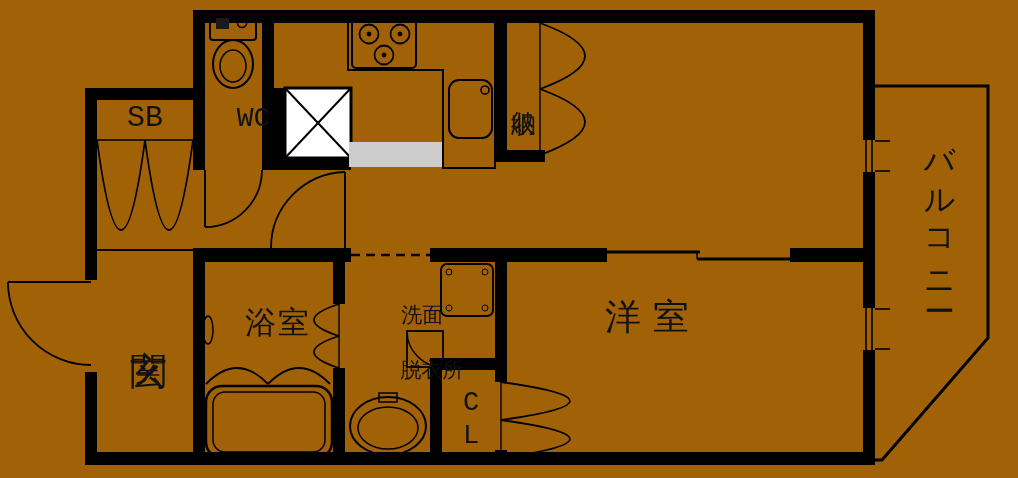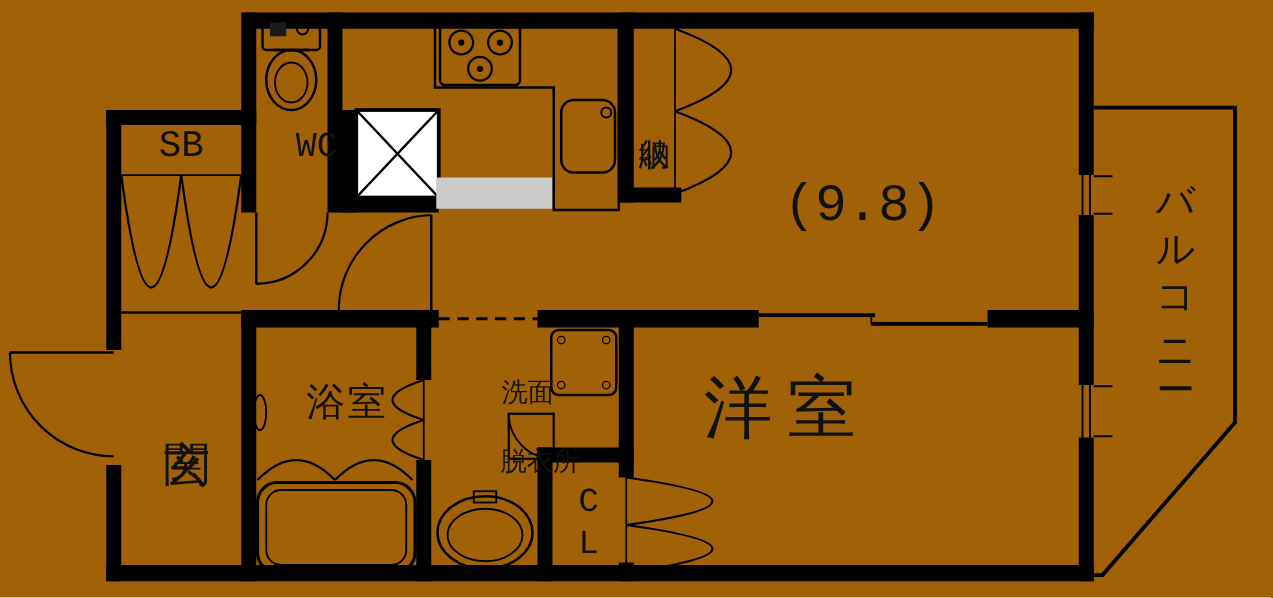--- a/index.html
+++ b/index.html
@@ -24,21 +24,21 @@
   .vert-up{writing-mode:vertical-rl;text-orientation:upright;}
   .lbl-sb{left:99px;top:101px;width:92px;font-size:30px;}
   .lbl-wc{left:205px;top:103px;width:57px;font-size:28px;margin-left:20px;}
   .lbl-storage{left:501px;top:50px;width:34px;height:82px;font-size:25px;}
   .lbl-ldk{left:578px;top:82px;width:224px;font-size:48px;letter-spacing:5px;}
   .lbl-ldk-size{left:578px;top:141px;width:224px;font-size:42px;}
   .lbl-balcony{left:911px;top:97px;width:44px;height:234px;font-size:31px;letter-spacing:7px;}
   .lbl-entrance{left:121px;top:271px;width:46px;height:108px;font-size:37px;letter-spacing:4px;}
   .lbl-bath{left:224px;top:307px;width:108px;font-size:31px;letter-spacing:2px;}
   .lbl-wash{left:350px;top:276px;width:94px;font-size:21px;line-height:1.3;}
-  .lbl-western{left:520px;top:299px;width:220px;font-size:55px;letter-spacing:12px;}
+  .lbl-western{left:543px;top:299px;width:220px;font-size:36px;letter-spacing:12px;}
   .lbl-western-size{left:552px;top:357px;width:220px;font-size:41px;}
   .lbl-cl{left:450px;top:379px;width:36px;height:84px;font-size:27px;letter-spacing:3px;}
 </style>
 </head>
 <body>
 
 <div id="stage">
 
   <svg id="plan-svg" width="1018" height="478" viewBox="0 0 1018 478">
 
@@ -180,21 +180,20 @@
     </g>
     <g stroke="#000" fill="none">
       <rect x="407" y="331" width="36" height="36" stroke-width="1.8"></rect>
       <path d="M 407 331 A 36 36 0 0 0 443 367" stroke-width="1.5"></path>
     </g>
   </svg>
 
   <div class="lbl lbl-sb">SB</div>
   <div class="lbl lbl-wc">WC</div>
   <div class="lbl lbl-storage vert">収納</div>
-  <div class="lbl lbl-ldk-size">(9.8)</div>
   <div class="lbl lbl-balcony vert">バルコニー</div>
   <div class="lbl lbl-entrance vert">玄関</div>
   <div class="lbl lbl-bath">浴室</div>
   <div class="lbl lbl-wash">
     <span>洗面</span><br>
     <span>脱衣所</span>
   </div>
   <div class="lbl lbl-western">洋室</div>
   <div class="lbl lbl-cl vert-up">CL</div>
 

